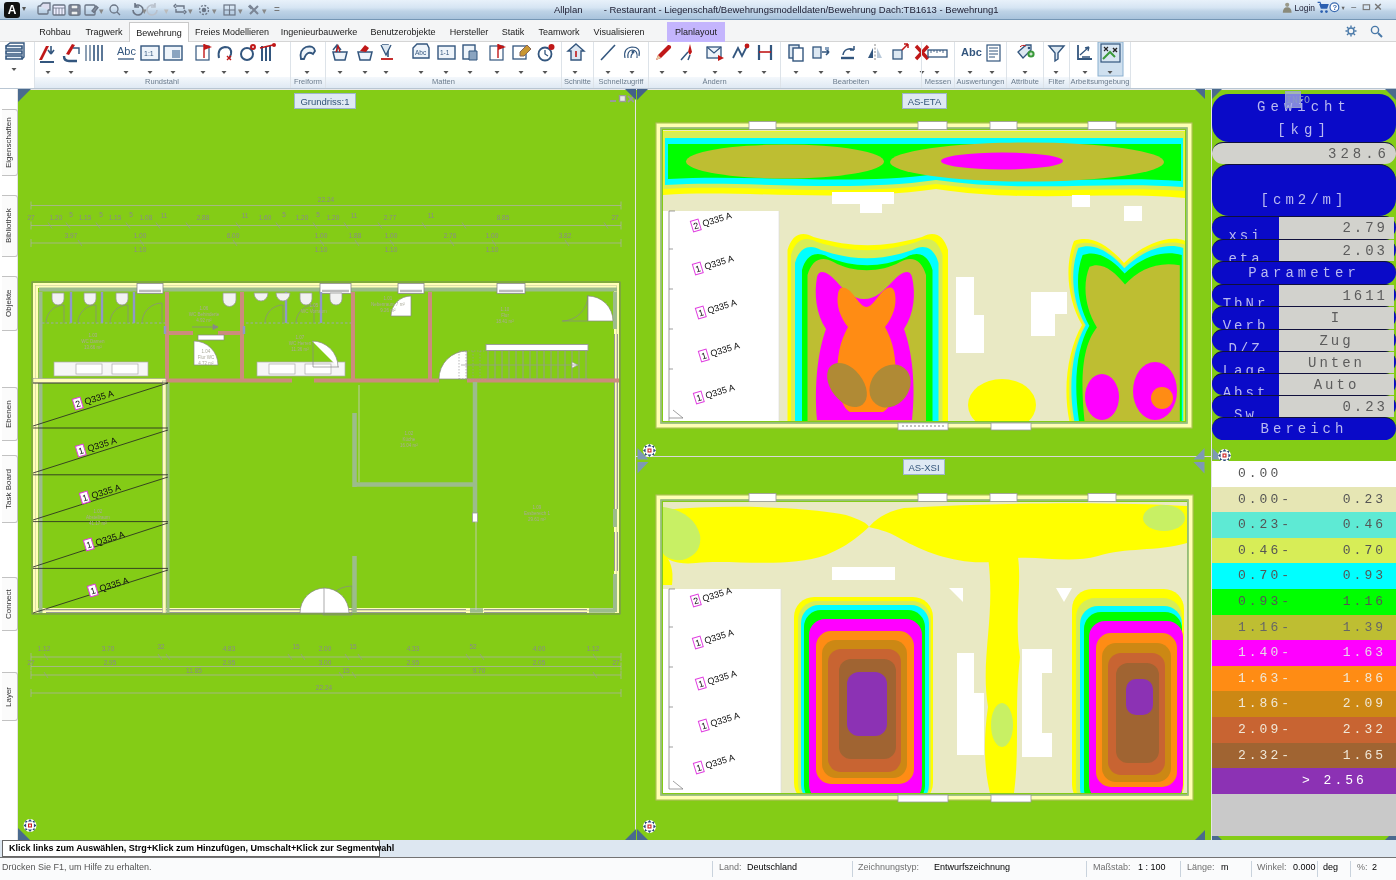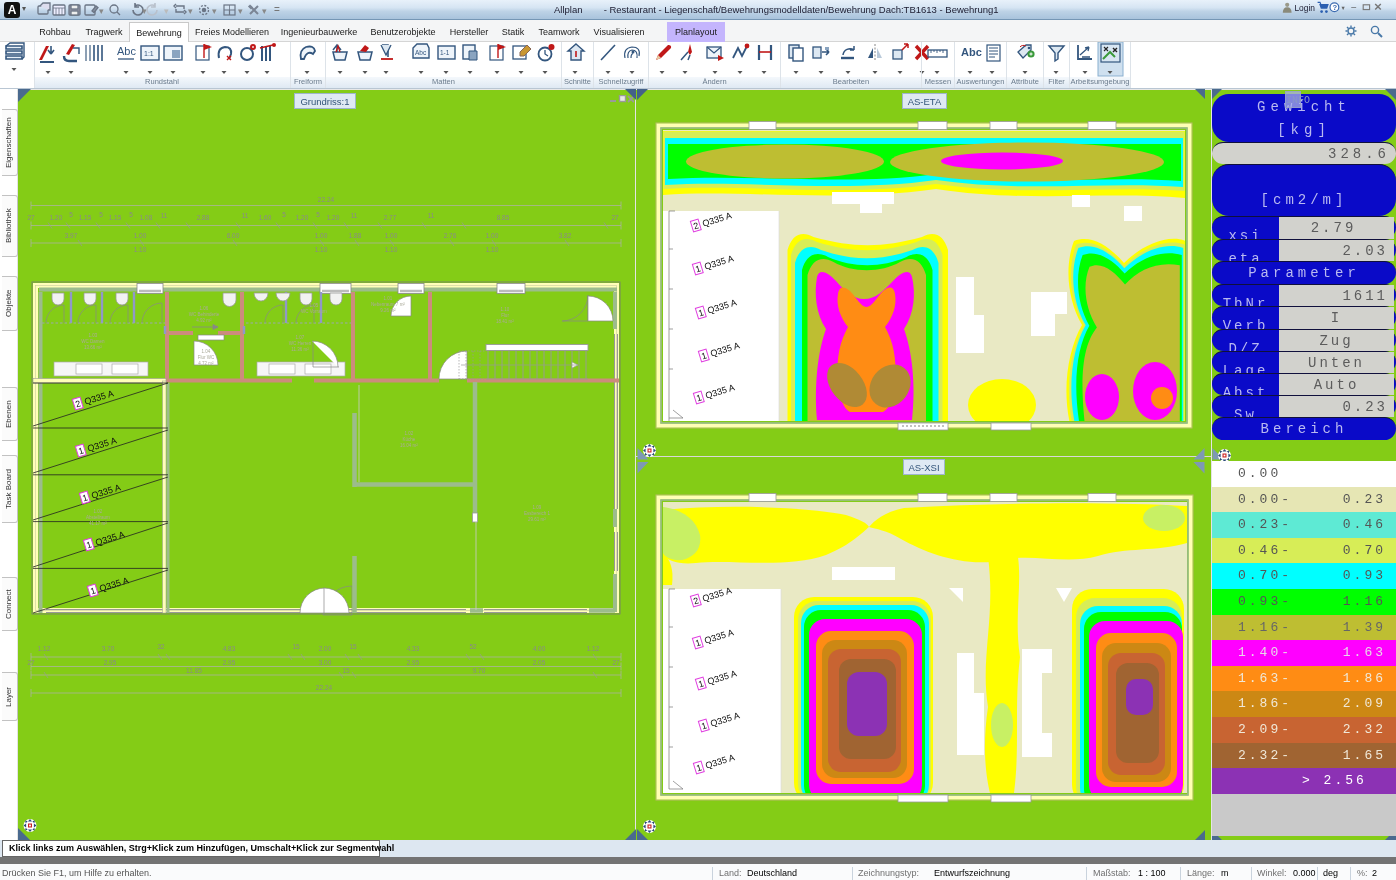--- a/index.html
+++ b/index.html
@@ -47,21 +47,21 @@
 .lg1 i { font-style:normal; float:right; padding-right:10px; }
 .ilab { display:inline-block; width:67px; text-align:center; font-size:14px; letter-spacing:3px; }
 .ival { display:inline-block; width:115px; text-align:center; font-size:14px; letter-spacing:3px; background:#d2d2cd; color:#5c5c5c; height:100%; vertical-align:top; }
 .irow .ilab { vertical-align:top; line-height:22px;margin-top:8px; }
 .irow .ival { line-height:22px; }
 
 
 #msgbar { position:absolute; left:0; top:840px; width:1396px; height:17px; background:#dde7f1; }
 #msgbox { position:absolute; left:2px; top:0; width:378px; height:17px; background:#fff; border:1px solid #666;
   font-size:9px; font-weight:bold; line-height:15px; padding-left:6px; white-space:nowrap; }
-#statusbar { position:absolute; left:0; top:857px; width:1396px; height:23px; background:#fafbfc; border-top:7px solid #737373; font-size:9px; color:#444; }
+#statusbar { position:absolute; left:0; top:857px; width:1396px; height:23px; background:#fafbfc; border-top:1px solid #737373; font-size:9px; color:#444; }
 .sb-sep { position:absolute; top:3px; height:16px; width:1px; background:#c9d3dd; }
 .sb-lab { color:#707070; }
 .sb-val { color:#000; }
 </style>
 </head>
 <body>
 <div id="app">
   <div id="titlebar">
     <div id="alogo">A</div>
       <div class="qat" style="left:22px;font-size:8px;color:#555;top:4px">▾</div>
@@ -988,21 +988,21 @@
             <path d="M11.4 11.4 l-2.6 -0.6 2 -2 z"></path>
           </g>
         </g>
       </defs>
     </svg>
   </div>
   <div id="info-table">
     <div class="irow ib" style="height:48px;border-top:none;text-align:center;font-size:14px;letter-spacing:5px;line-height:23px;padding-top:2px">Gewicht<br>[kg]</div>
     <div class="irow ig" style="height:22px;text-align:right;font-size:14px;letter-spacing:4px;line-height:22px;padding-right:6px">328.6</div>
     <div class="irow ib" style="height:52px;text-align:center;font-size:14px;letter-spacing:4px;line-height:70px">[cm2/m]</div>
-    <div class="irow ib" style="height:23px"><span class="ilab">xsi</span><span class="ival" style="text-align:center;padding-right:6px">2.79</span></div>
+    <div class="irow ib" style="height:23px"><span class="ilab">xsi</span><span class="ival" style="text-align:right;padding-right:6px">2.79</span></div>
     <div class="irow ib" style="height:22px"><span class="ilab">eta</span><span class="ival" style="text-align:right;padding-right:6px">2.03</span></div>
     <div class="irow ib" style="height:23px;text-align:center;font-size:14px;letter-spacing:4px;line-height:23px">Parameter</div>
     <div class="irow ib" style="height:22px"><span class="ilab">TbNr</span><span class="ival" style="text-align:right;padding-right:6px">1611</span></div>
     <div class="irow ib" style="height:23px"><span class="ilab">Verb</span><span class="ival">I</span></div>
     <div class="irow ib" style="height:22px"><span class="ilab">D/Z</span><span class="ival">Zug</span></div>
     <div class="irow ib" style="height:22px"><span class="ilab">Lage</span><span class="ival">Unten</span></div>
     <div class="irow ib" style="height:22px"><span class="ilab">Abst</span><span class="ival">Auto</span></div>
     <div class="irow ib" style="height:22px"><span class="ilab">Sw</span><span class="ival" style="text-align:right;padding-right:6px">0.23</span></div>
     <div class="irow ib" style="height:23px;text-align:center;font-size:14px;letter-spacing:4px;line-height:23px">Bereich</div>
     <div style="position:absolute;left:73px;top:-3px;width:16px;height:17px;background:rgba(170,175,230,0.75);color:#8a96c8;font-size:10px;text-align:center;line-height:17px;border:1px solid rgba(150,160,200,0.8)">INFO</div>

